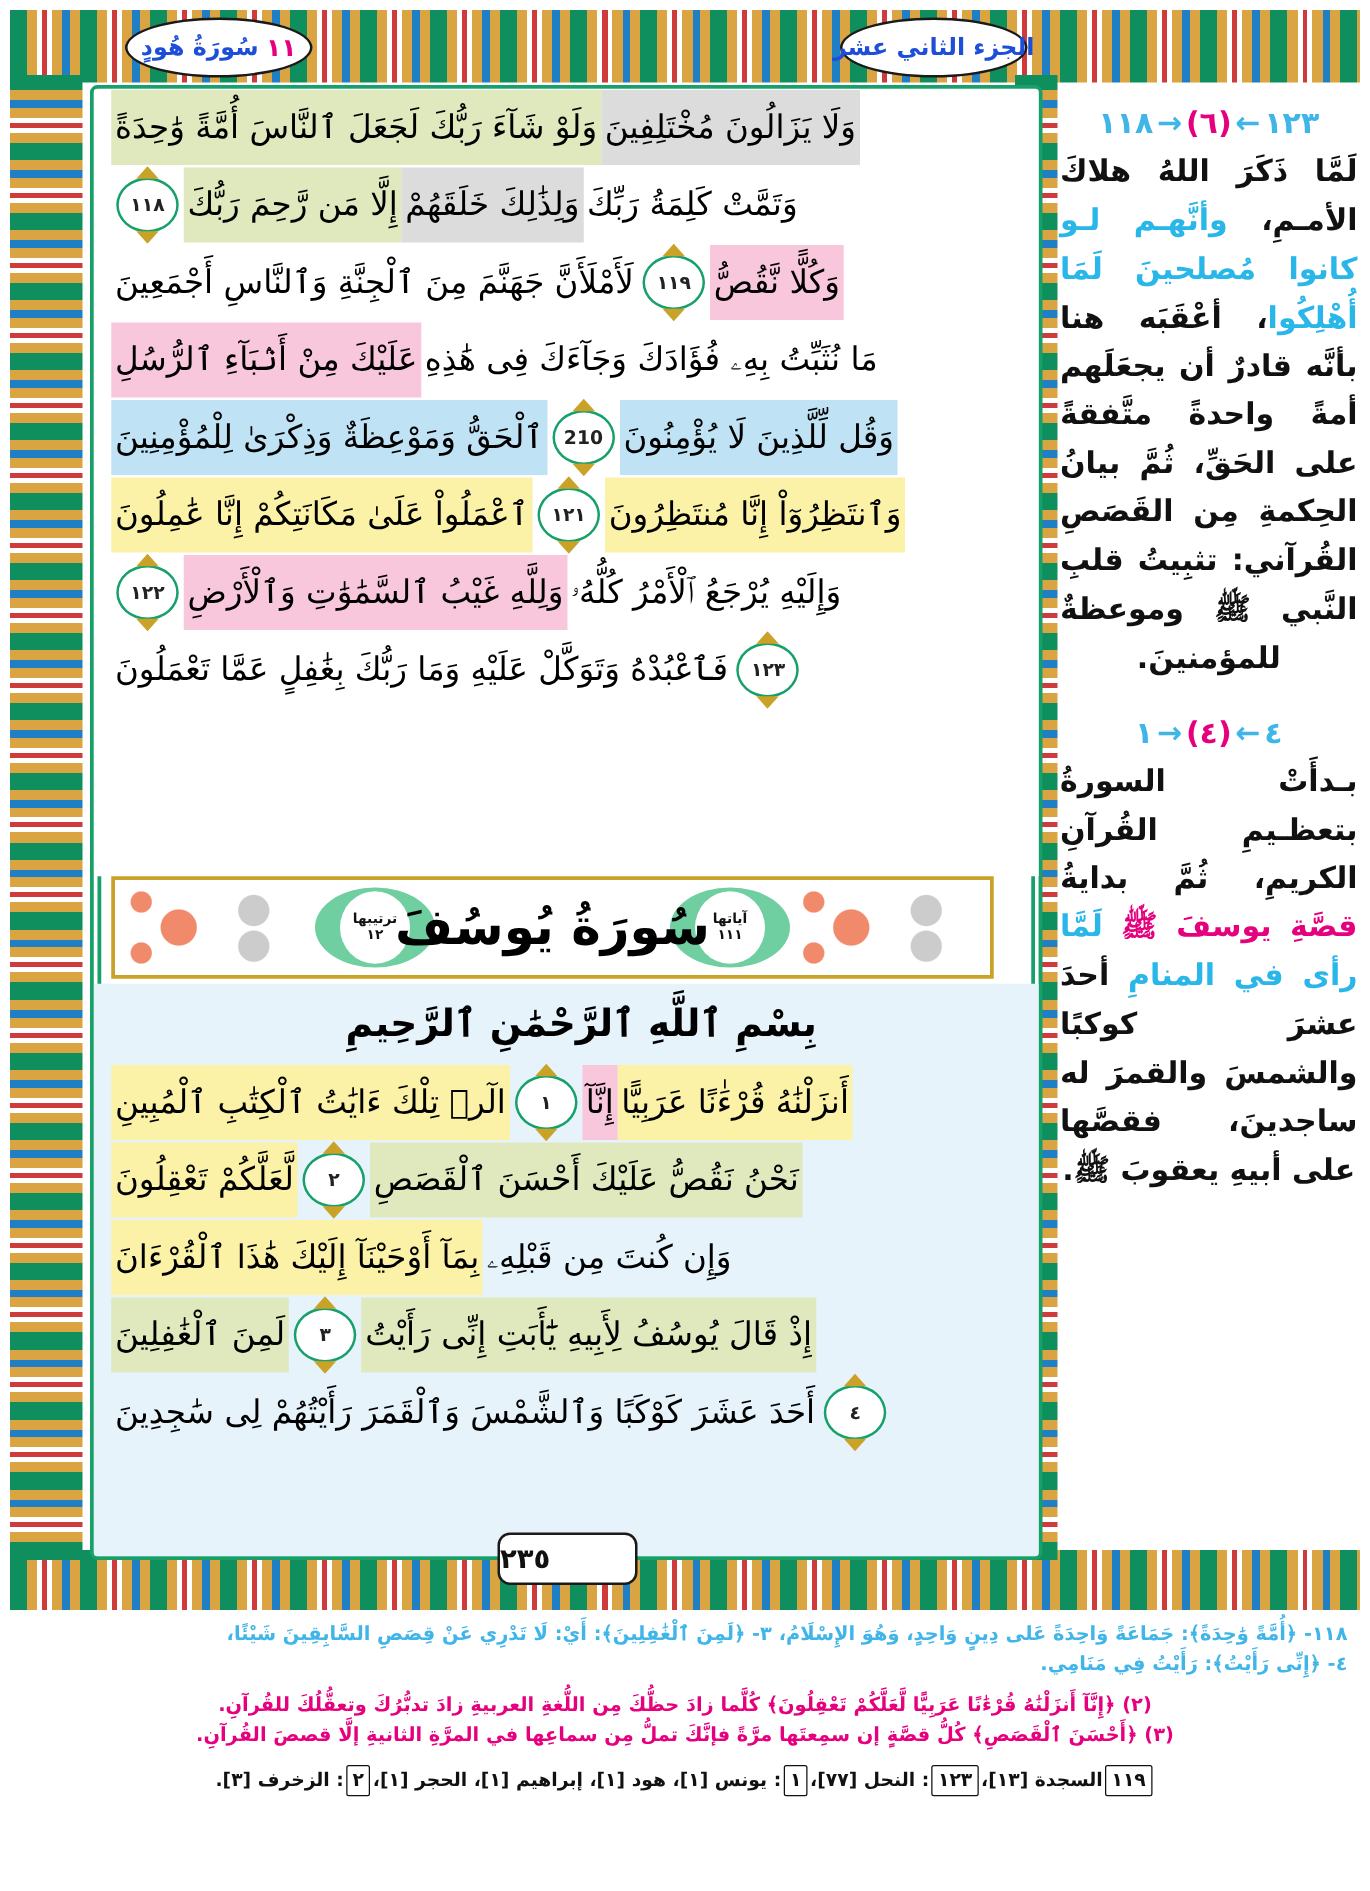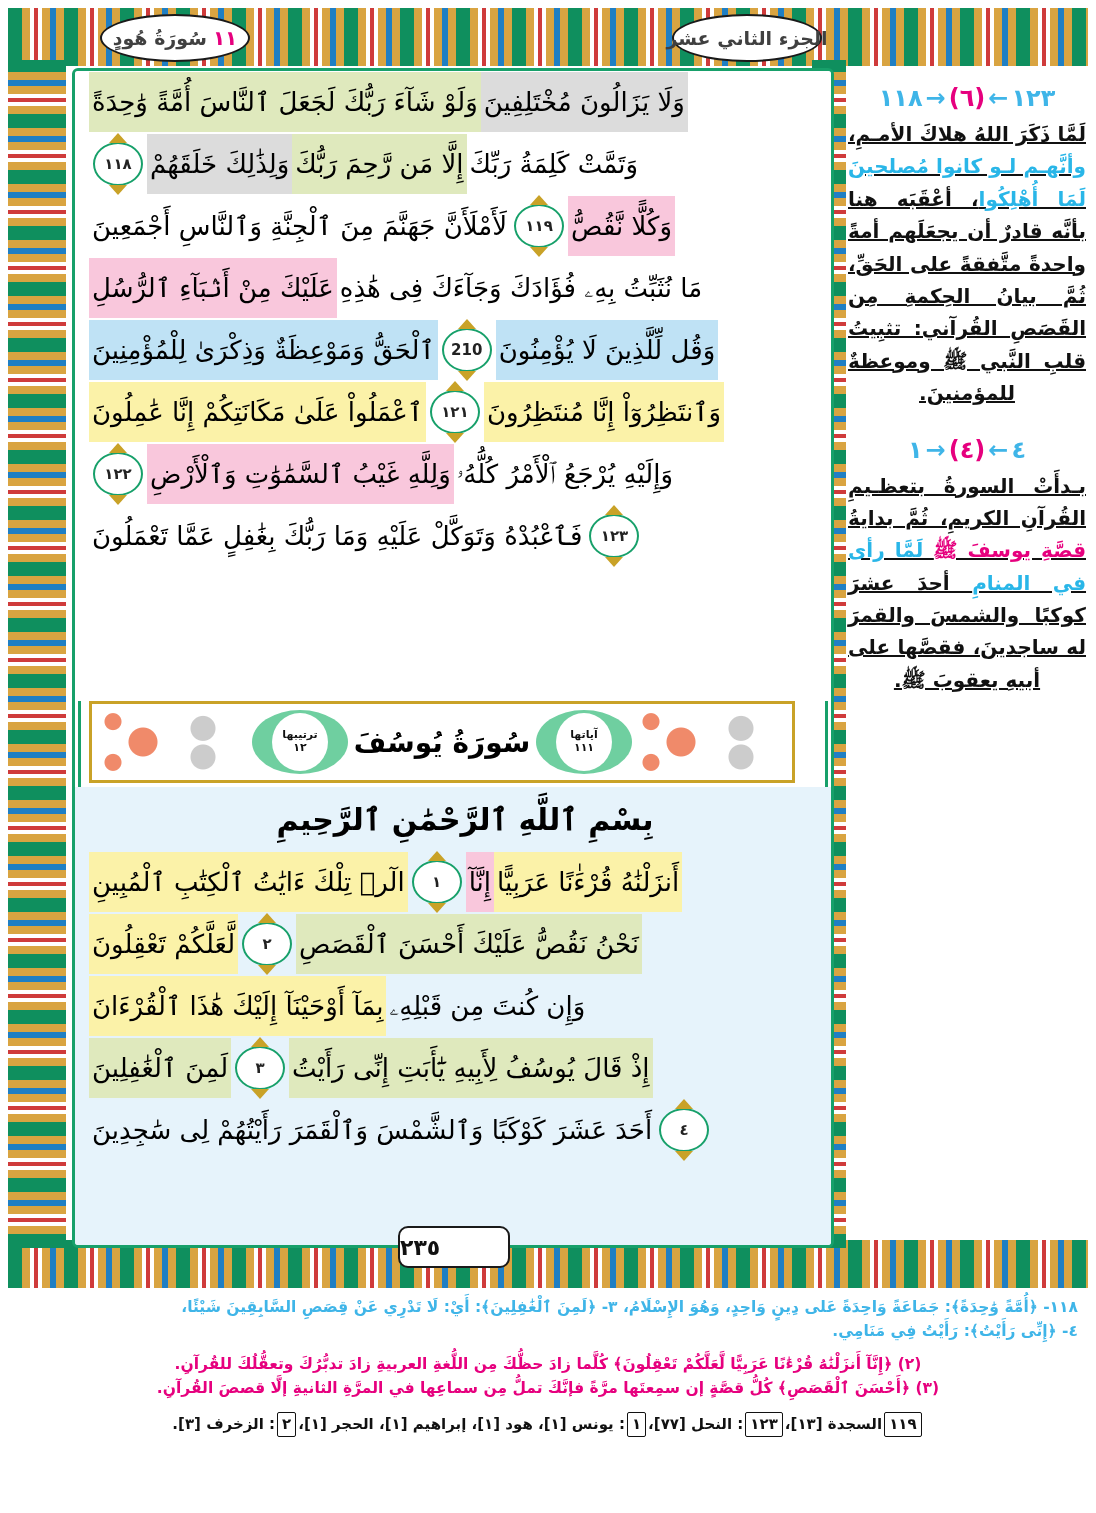--- a/index.html
+++ b/index.html
@@ -48,21 +48,21 @@
   }
 
   
   .cartouche{
     position:absolute;background:#fff;border:2px solid #1a1a1a;
     border-radius:50%/50%;display:flex;align-items:center;justify-content:center;
     gap:6px;white-space:nowrap;z-index:6;
   }
   #surah-cartouche{left:100px;top:14px;width:146px;height:44px;}
   #juz-cartouche{left:672px;top:14px;width:146px;height:44px;}
-  .cart-txt{font-family:"DejaVu Sans",sans-serif;font-size:19px;font-weight:bold;color:#404040;}
+  .cart-txt{font-family:"DejaVu Sans",sans-serif;font-size:19px;font-weight:bold;color:#1d4ed8;}
   .cart-num{font-family:"DejaVu Sans",sans-serif;font-size:20px;font-weight:bold;color:#e6007e;}
 
   
   #page-number-cartouche{
     position:absolute;left:398px;top:1226px;width:108px;height:38px;
     background:#fff;border:2px solid #1a1a1a;border-radius:10px;
     display:flex;align-items:center;justify-content:flex-end;z-index:6;
   }
   #page-number-cartouche span{font-size:22px;font-weight:bold;color:#111;}
 
@@ -133,21 +133,21 @@
     border-radius:50%;display:flex;align-items:center;justify-content:center;
   }
   #surah-banner .lobe.left{left:160px;}
   #surah-banner .lobe.right{right:160px;}
   #surah-banner .lobe .inner{
     width:56px;height:58px;background:#fff;border-radius:50%;
     display:flex;flex-direction:column;align-items:center;justify-content:center;
     font-size:11px;font-weight:bold;color:#111;line-height:1.15;
   }
   #surah-title-text{
-    position:relative;z-index:3;font-size:28px;font-weight:bold;color:#000;
+    position:relative;z-index:3;font-size:40px;font-weight:bold;color:#000;
     font-family:"DejaVu Sans",sans-serif;
   }
 
   
   #basmala{
     height:64px;display:flex;align-items:center;justify-content:center;
     font-size:30px;font-weight:600;color:#000;margin-left:24px;
   }
 
   
@@ -155,23 +155,22 @@
     position:absolute;left:848px;top:84px;width:238px;height:1180px;
     direction:rtl;text-align:justify;
   }
   .side-range{
     display:flex;flex-direction:row-reverse;align-items:center;justify-content:center;
     gap:3px;font-size:24px;font-weight:bold;color:#3fb5e8;margin-bottom:6px;
     direction:rtl;
   }
   .side-range .paren{color:#e6007e;}
   .side-body{
-    font-size:20px;line-height:1.62;color:#111;font-weight:bold;text-align:justify;
+    font-size:24px;line-height:1.62;color:#111;font-weight:bold;text-align:justify;
     text-align-last:center;
-    text-decoration:underline;
   }
   .c-blue{color:#29b6e8;}
   .c-pink{color:#e6007e;}
   .c-black{color:#111;}
   .sbox{margin-bottom:26px;}
 
   
   #footnotes{
     position:absolute;left:18px;top:1296px;width:1060px;height:200px;
     direction:rtl;
@@ -220,22 +219,22 @@
 
   <div id="text-panel">
 
     <div id="hud-block">
         <div class="ayah-line">
           <span class="seg hl-green">وَلَوْ شَآءَ رَبُّكَ لَجَعَلَ ٱلنَّاسَ أُمَّةً وَٰحِدَةً</span>
           <span class="seg hl-gray">وَلَا يَزَالُونَ مُخْتَلِفِينَ</span>
         </div>
         <div class="ayah-line">
           <span class="ayah-mark">١١٨</span>
+          <span class="seg hl-green">إِلَّا مَن رَّحِمَ رَبُّكَ</span>
           <span class="seg hl-gray">وَلِذَٰلِكَ خَلَقَهُمْ</span>
-          <span class="seg hl-green">إِلَّا مَن رَّحِمَ رَبُّكَ</span>
           <span class="seg hl-none">وَتَمَّتْ كَلِمَةُ رَبِّكَ</span>
         </div>
         <div class="ayah-line">
           <span class="seg hl-none">لَأَمْلَأَنَّ جَهَنَّمَ مِنَ ٱلْجِنَّةِ وَٱلنَّاسِ أَجْمَعِينَ</span>
           <span class="ayah-mark">١١٩</span>
           <span class="seg hl-pink">وَكُلًّا نَّقُصُّ</span>
         </div>
         <div class="ayah-line">
           <span class="seg hl-pink">عَلَيْكَ مِنْ أَنۢبَآءِ ٱلرُّسُلِ</span>
           <span class="seg hl-none">مَا نُثَبِّتُ بِهِۦ فُؤَادَكَ وَجَآءَكَ فِى هَٰذِهِ</span>

